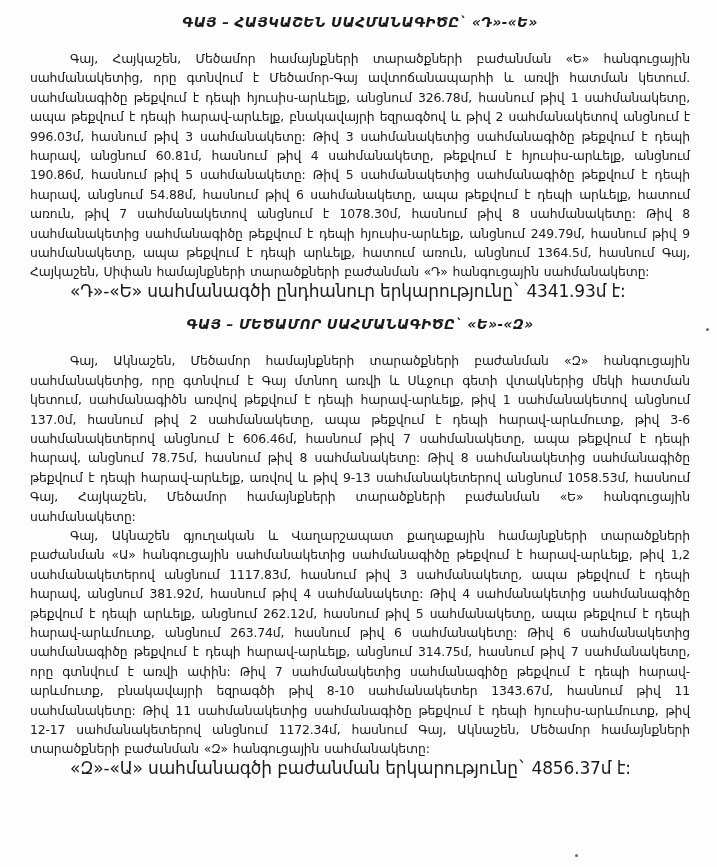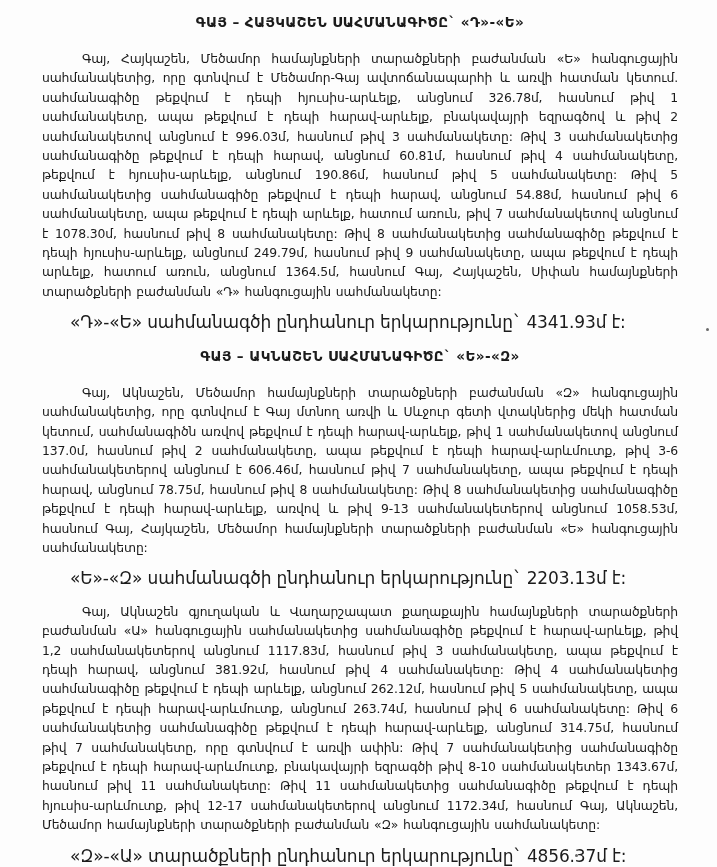--- a/index.html
+++ b/index.html
@@ -19,30 +19,31 @@
     overflow: hidden;
   }
   .section { margin: 0; }
   .heading {
     text-align: center;
     font-size: 13.6px;
     font-weight: 700;
     letter-spacing: 0.4px;
     margin: 0 0 19px 0;
     white-space: nowrap;
+    font-style: italic;
   }
   .heading-gap-top { margin-top: 15px; }
   .body-text {
     text-align: justify;
     text-indent: 40px;
     font-size: 12.4px;
     line-height: 19.4px;
     letter-spacing: -0.15px;
     word-spacing: 1px;
-    margin: 12px;
+    margin: 0;
   }
   .summary {
     text-indent: 40px;
     font-size: 17px;
     line-height: 19.4px;
     letter-spacing: -0.15px;
     margin: 0 0 13px 0;
   }
   .speck {
     position: absolute;
@@ -59,26 +60,25 @@
 
 <div class="page">
 
   <section class="section">
     <div class="heading">ԳԱՅ – ՀԱՅԿԱՇԵՆ  ՍԱՀՄԱՆԱԳԻԾԸ`  «Դ»-«Ե»</div>
     <p class="body-text">Գայ, Հայկաշեն, Մեծամոր համայնքների տարածքների բաժանման «Ե» հանգուցային սահմանակետից, որը գտնվում է Մեծամոր-Գայ ավտոճանապարհի և առվի հատման կետում. սահմանագիծը թեքվում է դեպի հյուսիս-արևելք, անցնում 326.78մ, հասնում թիվ 1 սահմանակետը, ապա թեքվում է դեպի հարավ-արևելք, բնակավայրի եզրագծով և թիվ 2 սահմանակետով անցնում է 996.03մ, հասնում թիվ 3 սահմանակետը: Թիվ 3 սահմանակետից սահմանագիծը թեքվում է դեպի հարավ, անցնում 60.81մ, հասնում թիվ 4 սահմանակետը, թեքվում է հյուսիս-արևելք, անցնում 190.86մ, հասնում թիվ 5 սահմանակետը: Թիվ 5 սահմանակետից սահմանագիծը թեքվում է դեպի հարավ, անցնում 54.88մ, հասնում թիվ 6 սահմանակետը, ապա թեքվում է դեպի արևելք, հատում առուն, թիվ 7 սահմանակետով անցնում է 1078.30մ, հասնում թիվ 8 սահմանակետը: Թիվ 8 սահմանակետից սահմանագիծը թեքվում է դեպի հյուսիս-արևելք, անցնում 249.79մ, հասնում թիվ 9 սահմանակետը, ապա թեքվում է դեպի արևելք, հատում առուն, անցնում 1364.5մ, հասնում Գայ, Հայկաշեն, Սիփան համայնքների տարածքների բաժանման «Դ» հանգուցային սահմանակետը:</p>
     <p class="summary">«Դ»-«Ե» սահմանագծի ընդհանուր երկարությունը`  4341.93մ է:</p>
   </section>
 
   <section class="section">
-    <div class="heading heading-gap-top">ԳԱՅ – ԱԿՆԱՇԵՆ  ՍԱՀՄԱՆԱԳԻԾԸ`  «Ե»-«Զ»</div>
+    <div class="heading heading-gap-top">ԳԱՅ – ՄԵԾԱՄՈՐ  ՍԱՀՄԱՆԱԳԻԾԸ`  «Ե»-«Զ»</div>
     <p class="body-text">Գայ, Ակնաշեն, Մեծամոր համայնքների տարածքների բաժանման «Զ» հանգուցային սահմանակետից, որը գտնվում է Գայ մտնող առվի և Սևջուր գետի վտակներից մեկի հատման կետում, սահմանագիծն առվով թեքվում է դեպի հարավ-արևելք, թիվ 1 սահմանակետով անցնում 137.0մ, հասնում թիվ 2 սահմանակետը, ապա թեքվում է դեպի հարավ-արևմուտք, թիվ 3-6 սահմանակետերով անցնում է 606.46մ, հասնում թիվ 7 սահմանակետը, ապա թեքվում է դեպի հարավ, անցնում 78.75մ, հասնում թիվ 8 սահմանակետը: Թիվ 8 սահմանակետից սահմանագիծը թեքվում է դեպի հարավ-արևելք, առվով և թիվ 9-13 սահմանակետերով անցնում 1058.53մ, հասնում Գայ, Հայկաշեն, Մեծամոր համայնքների տարածքների բաժանման «Ե» հանգուցային սահմանակետը:</p>
-    <p class="summary">«Ե»-«Զ» սահմանագծի ընդհանուր երկարությունը`  2203.13մ է:</p>
   </section>
 
   <section class="section">
     <p class="body-text">Գայ, Ակնաշեն գյուղական և Վաղարշապատ քաղաքային համայնքների տարածքների բաժանման «Ա» հանգուցային սահմանակետից սահմանագիծը թեքվում է հարավ-արևելք, թիվ 1,2 սահմանակետերով անցնում 1117.83մ, հասնում թիվ 3 սահմանակետը, ապա թեքվում է դեպի հարավ, անցնում 381.92մ, հասնում թիվ 4 սահմանակետը: Թիվ 4 սահմանակետից սահմանագիծը թեքվում է դեպի արևելք, անցնում 262.12մ, հասնում թիվ 5 սահմանակետը, ապա թեքվում է դեպի հարավ-արևմուտք, անցնում 263.74մ, հասնում թիվ 6 սահմանակետը: Թիվ 6 սահմանակետից  սահմանագիծը թեքվում է դեպի հարավ-արևելք, անցնում 314.75մ, հասնում թիվ 7 սահմանակետը, որը գտնվում է առվի ափին: Թիվ 7 սահմանակետից սահմանագիծը թեքվում է դեպի հարավ-արևմուտք, բնակավայրի եզրագծի թիվ 8-10 սահմանակետեր 1343.67մ, հասնում թիվ 11 սահմանակետը:  Թիվ 11 սահմանակետից սահմանագիծը թեքվում է դեպի հյուսիս-արևմուտք, թիվ 12-17 սահմանակետերով անցնում 1172.34մ, հասնում Գայ, Ակնաշեն, Մեծամոր համայնքների տարածքների բաժանման «Զ» հանգուցային սահմանակետը:</p>
-    <p class="summary">«Զ»-«Ա» տարածքների ընդհանուր երկարությունը`  4856.37մ է:</p>
+    <p class="summary">«Զ»-«Ա» սահմանագծի բաժանման երկարությունը`  4856.37մ է:</p>
   </section>
 
   <span class="speck speck-right"></span>
   <span class="speck speck-bottom"></span>
 
 </div>
 
 </body></html>

